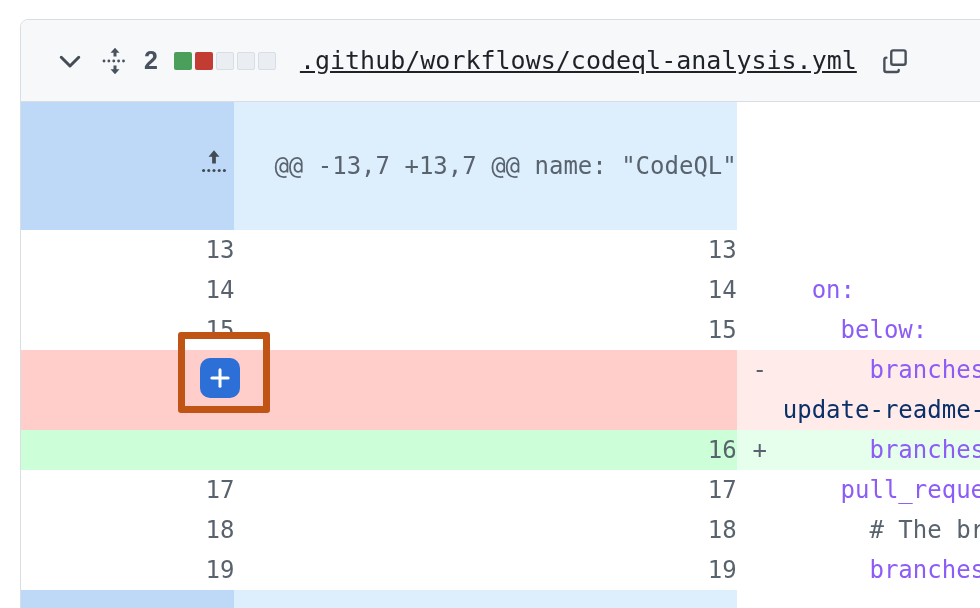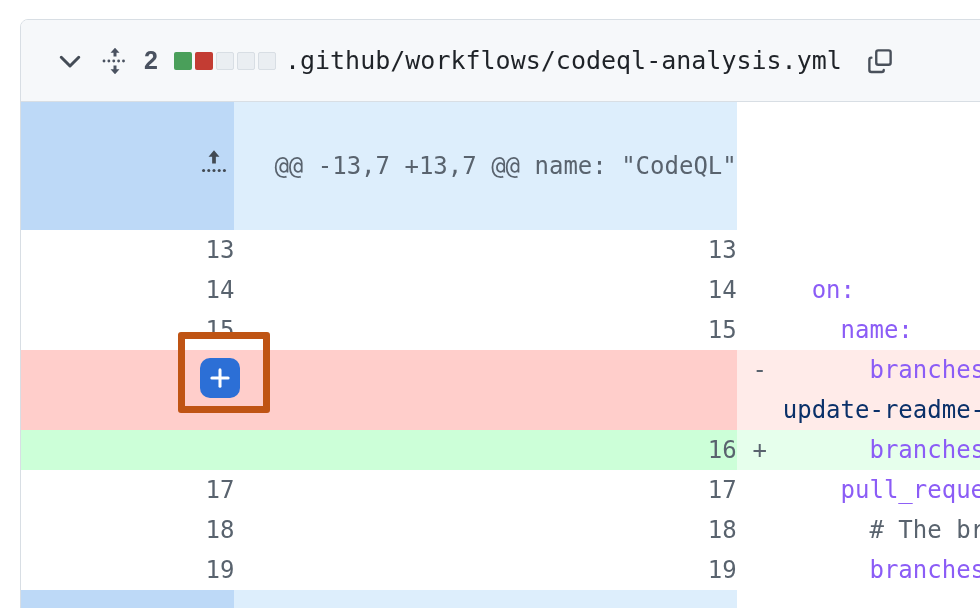--- a/index.html
+++ b/index.html
@@ -65,23 +65,24 @@
     flex: none;
   }
   .dsq { width: 18px; height: 18px; border-radius: 2px; }
   .dsq.add   { background: #4a9f5a; }
   .dsq.del   { background: #c33c33; }
   .dsq.empty { background: #eaeef2; border: 1px solid #d8dee4; }
   .file-path {
     font-family: "DejaVu Sans Mono", "Liberation Mono", monospace;
     font-size: 25px;
     color: #1f2328;
-    margin-left: 9px;
+    margin-left: 24px;
     white-space: nowrap;
     flex: none;
+    text-decoration: underline;
   }
   .copy-btn {
     margin-left: 20px;
     width: 36px; height: 36px;
     display: flex; align-items: center; justify-content: center;
     color: #49505a;
     flex: none;
   }
 
   
@@ -246,21 +247,21 @@
           <td class="gut">14</td>
           <td class="gut">14</td>
           <td class="marker"></td>
           <td class="code"><span>  </span><span class="k">on:</span></td>
         </tr>
 
         <tr class="ctx">
           <td class="gut">15</td>
           <td class="gut">15</td>
           <td class="marker"></td>
-          <td class="code"><span>    </span><span class="k">name:</span></td>
+          <td class="code"><span>    </span><span class="k">below:</span></td>
         </tr>
 
         <tr class="del">
           <td class="gut">16</td>
           <td class="gut"></td>
           <td class="marker">-</td>
           <td class="code"><span>      </span><span class="k">branches:</span><br><span class="v">update-readme-5 ]</span></td>
         </tr>
 
         <tr class="add">

